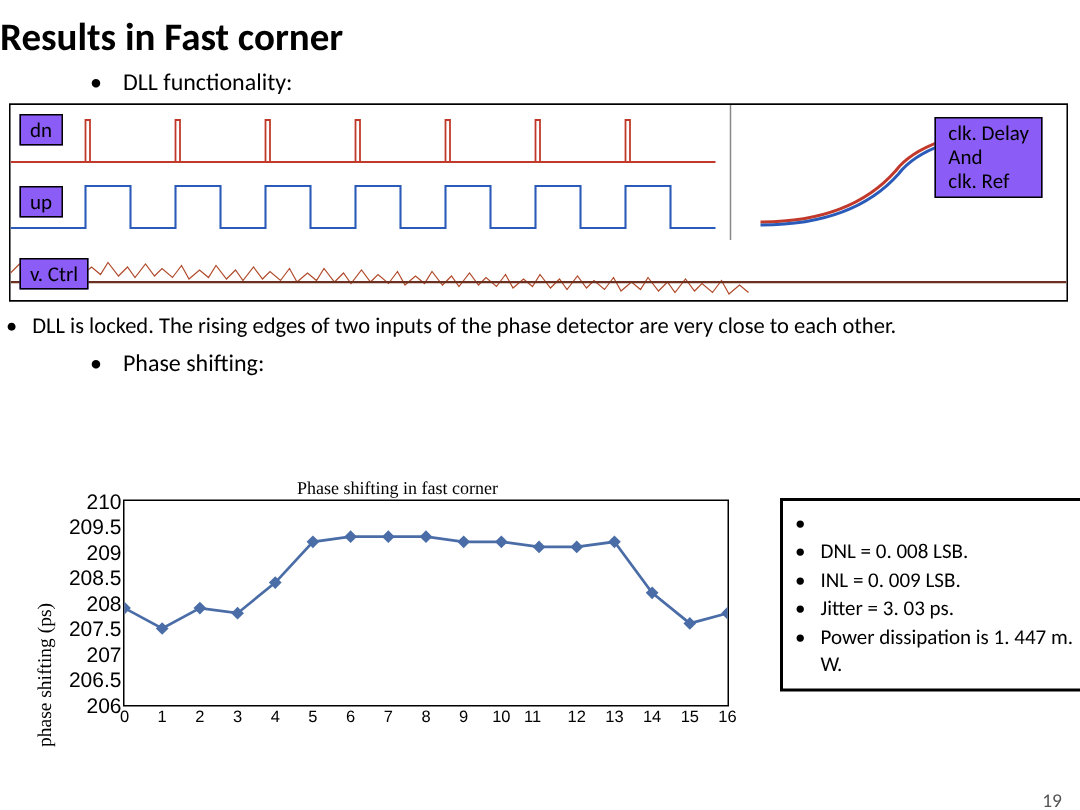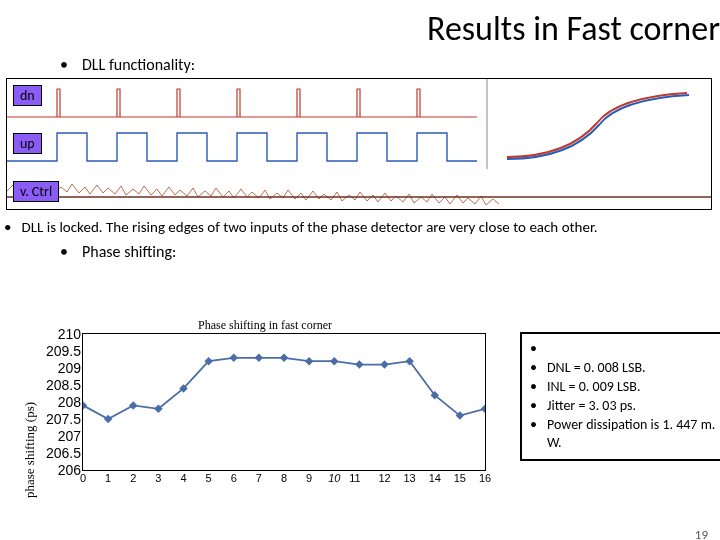--- a/index.html
+++ b/index.html
@@ -1,17 +1,17 @@
 <!DOCTYPE html>
 <html><head>
 <meta charset="utf-8">
 <style>
   html,body{margin:0;padding:0;background:#fff;font-family:"Calibri","Segoe UI",Arial,sans-serif;color:#000;width:720px;height:540px;overflow:hidden}
   .slide{width:720px;height:540px;position:relative}
-  .title{font-size:34px;text-align:right;margin:8px 0 6px 0;font-weight:400}
+  .title{font-size:26px;text-align:left;margin:8px 0 6px 0;font-weight:700}
   .bullet-row{display:flex;align-items:flex-start;margin-left:60px;font-size:16px;margin-bottom:4px}
   .bullet-row .dot{margin-right:14px}
   .wave-frame{border:1px solid #000;margin:0 0 0 6px;width:704px;height:130px;position:relative;background:#222}
   .wave-label{position:absolute;background:#8b5cf6;border:1px solid #000;font-size:14px;padding:1px 6px}
   .lbl-dn{left:6px;top:6px}
   .lbl-up{left:6px;top:54px}
   .lbl-vc{left:6px;top:102px}
   .lbl-clk{right:16px;top:8px;padding:2px 8px;line-height:1.15}
   .wave-svg{position:absolute;inset:0;width:100%;height:100%}
   .locked{font-size:15px;margin:8px 0 6px 4px;display:flex}
@@ -63,20 +63,23 @@
         <path d="M500 78 Q560 78 590 44 Q610 18 680 14"></path>
       </g>
       <g stroke="#2b5bb8" stroke-width="2" fill="none">
         <path d="M500 80 Q562 80 592 46 Q612 20 682 16"></path>
       </g>
       <line x1="480" y1="0" x2="480" y2="90" stroke="#888"></line>
     </svg>
     <div class="wave-label lbl-dn">dn</div>
     <div class="wave-label lbl-up">up</div>
     <div class="wave-label lbl-vc">v. Ctrl</div>
+    <div class="wave-label lbl-clk" style="white-space:pre-line">clk. Delay
+And
+clk. Ref</div>
   </div>
 
   <div class="locked">
     <span class="dot">•</span>
     <span>DLL is locked. The rising edges of two inputs of the phase detector are very close to each other.</span>
   </div>
 
   <div class="bullet-row">
     <span class="dot">•</span>
     <span>Phase shifting:</span>
@@ -118,21 +121,21 @@
         <div class="xtick" style="left: 0px;">0</div>
         <div class="xtick" style="left: 25.125px;">1</div>
         <div class="xtick" style="left: 50.25px;">2</div>
         <div class="xtick" style="left: 75.375px;">3</div>
         <div class="xtick" style="left: 100.5px;">4</div>
         <div class="xtick" style="left: 125.625px;">5</div>
         <div class="xtick" style="left: 150.75px;">6</div>
         <div class="xtick" style="left: 175.875px;">7</div>
         <div class="xtick" style="left: 201px;">8</div>
         <div class="xtick" style="left: 226.125px;">9</div>
-        <div class="xtick" style="left: 251.25px; font-style: italic;">10</div>
+        <div class="xtick" style="left: 251.25px;">10</div>
         <div class="xtick" style="left: 272px;">11</div>
         <div class="xtick" style="left: 301.5px;">12</div>
         <div class="xtick" style="left: 326.625px;">13</div>
         <div class="xtick" style="left: 351.75px;">14</div>
         <div class="xtick" style="left: 376.875px;">15</div>
         <div class="xtick" style="left: 402px;">16</div>
       </div>
   </div>
 
   <div class="specs">

